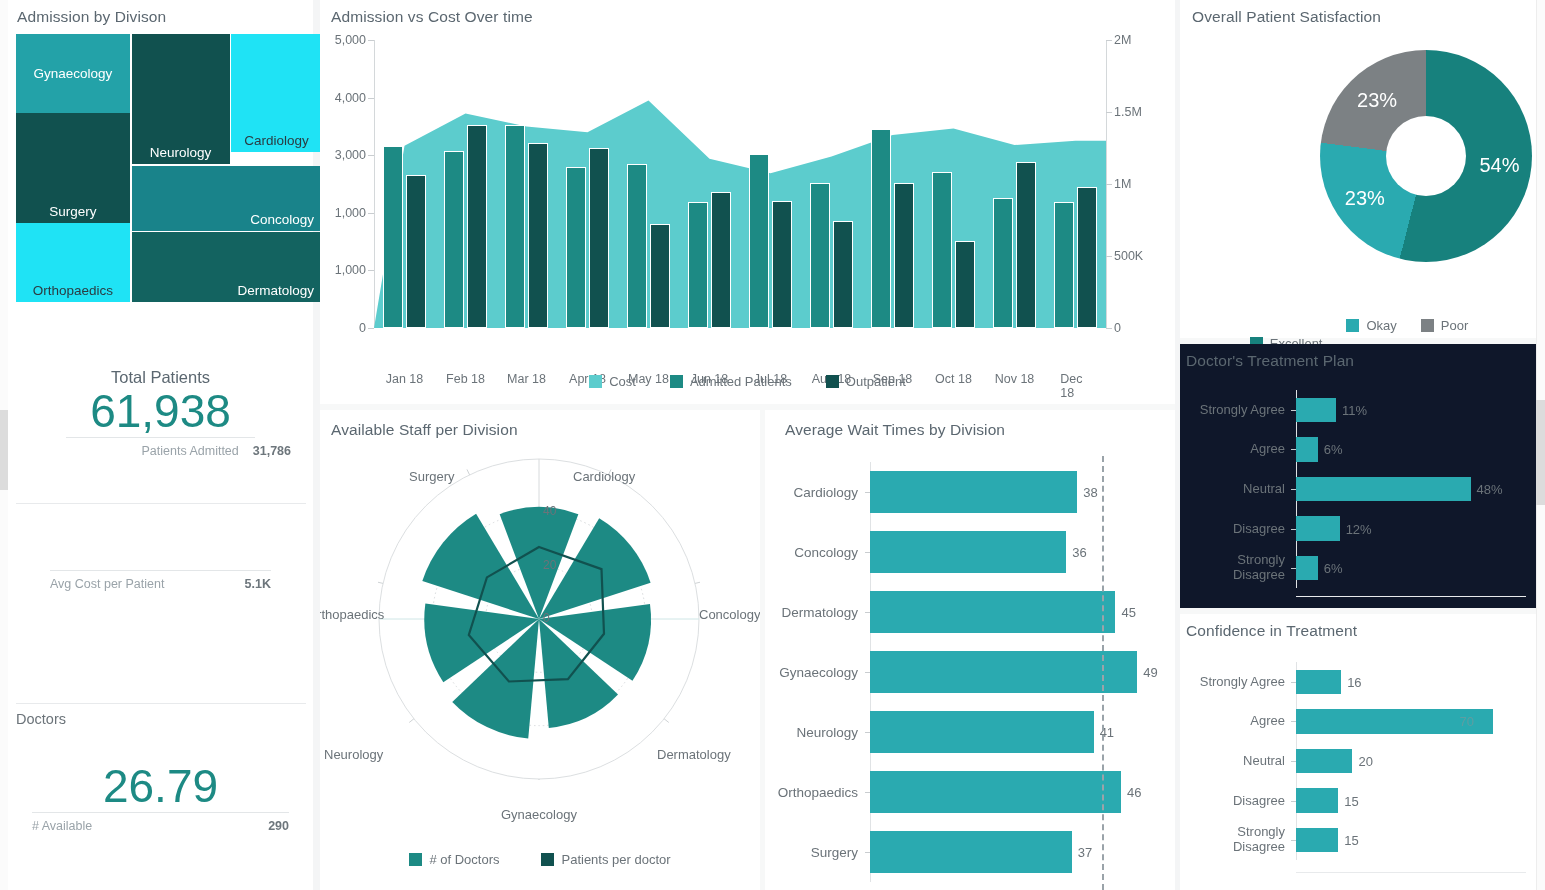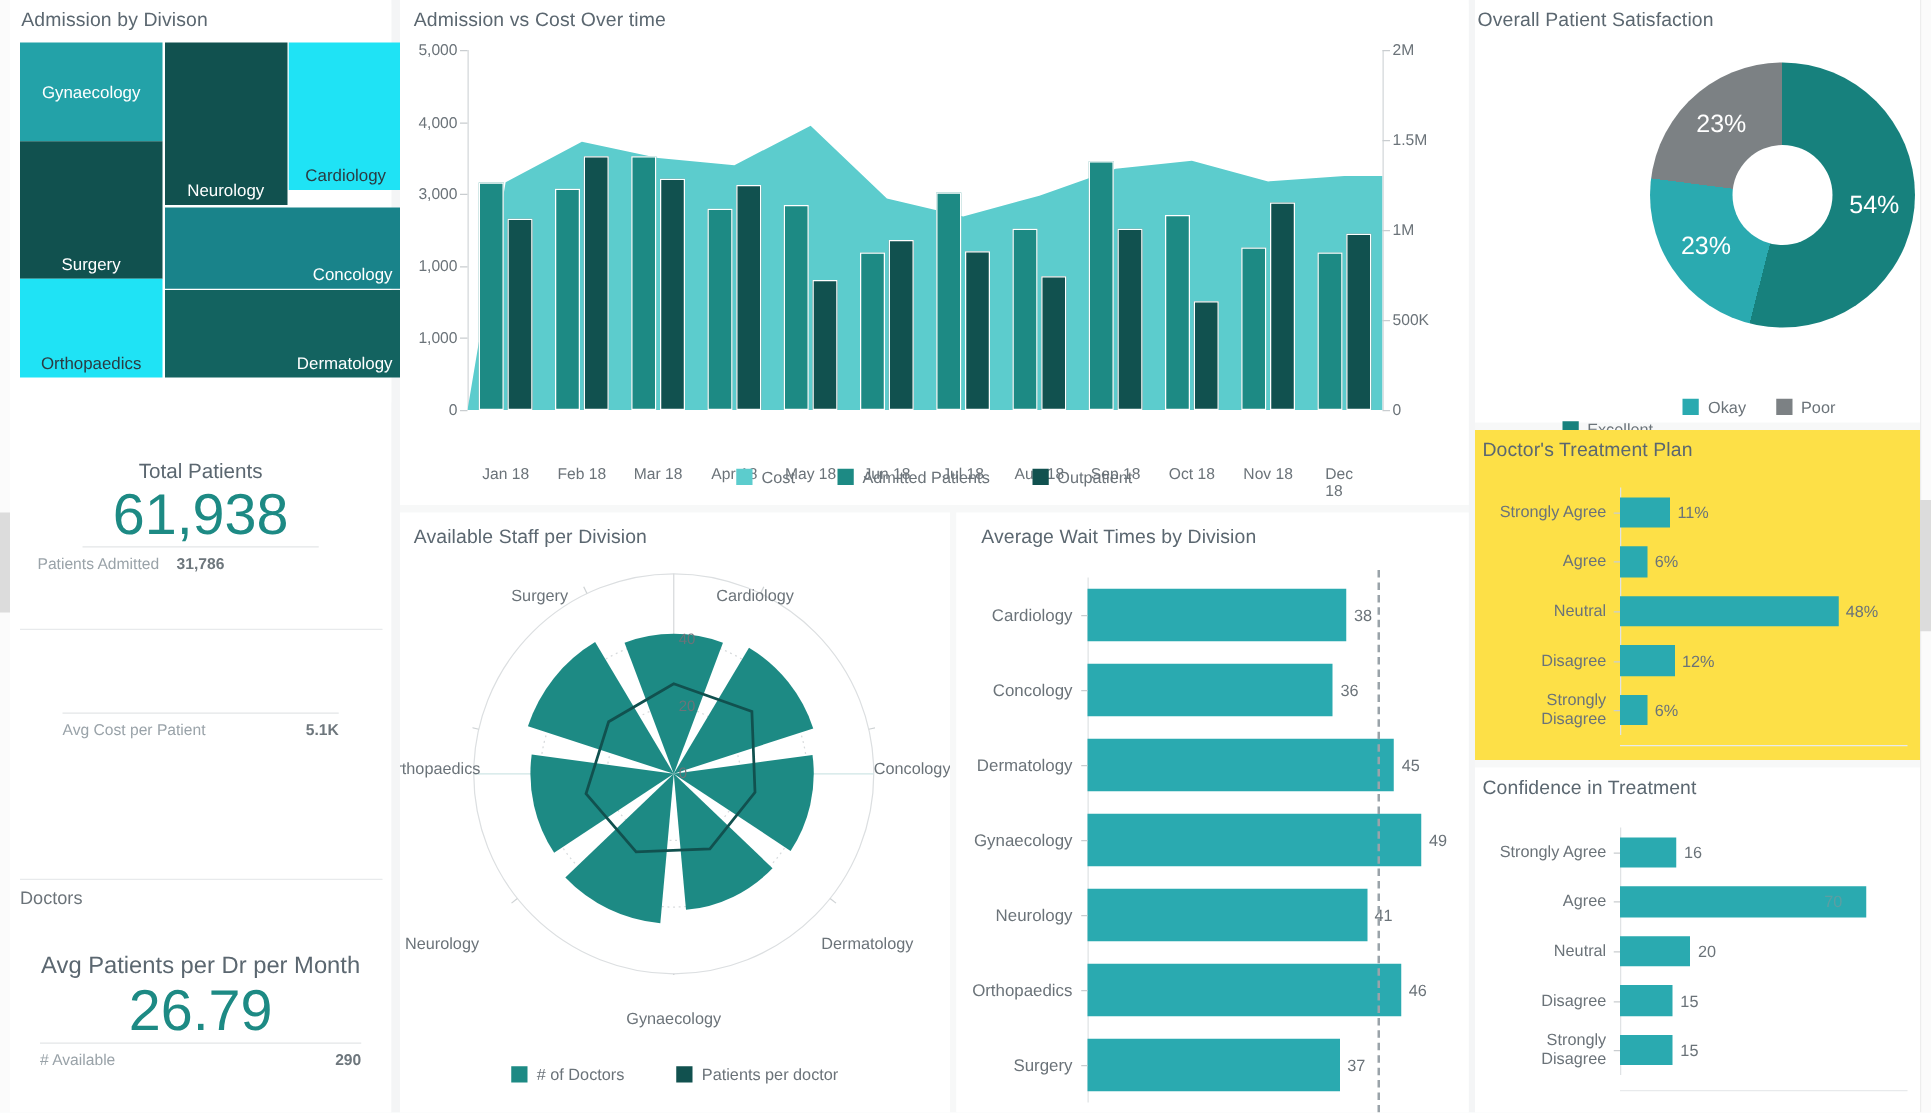--- a/index.html
+++ b/index.html
@@ -42,21 +42,21 @@
     padding-bottom: 4px;
     overflow: hidden;
     white-space: nowrap;
   }
 
   
   .kpi { position: absolute; left: 8px; width: 305px; text-align: center; }
   .kpi-label { font-size: 16.5px; color: #5b6770; }
   .kpi-value { font-size: 46px; color: #1d8a84; line-height: 1.05; font-weight: 400; }
   .kpi-rule { height:1px; background:#e3e6e8; margin: 2px 58px 6px 58px; }
-  .kpi-sub { display:flex; justify-content:flex-start; gap: 14px; font-size: 12.5px; color:#9aa3a9; padding: 0 22px;}
+  .kpi-sub { display:flex; justify-content:flex-end; gap: 14px; font-size: 12.5px; color:#9aa3a9; padding: 0 22px;}
   .kpi-sub b { color:#6d767c; font-weight:700; }
   .divider { position:absolute; left: 16px; width: 290px; height:1px; background:#e8eaec; }
 
   #doctors-head { position:absolute; left: 16px; top: 711px; font-size: 14.5px; color:#6b7379; }
 
   
   #combo-card { left: 320px; top: 0; width: 855px; height: 404px; background:#fff; }
   #combo-title { position:absolute; left: 11px; top: 8px; }
   #combo-plot {
     position: absolute; left: 54px; top: 40px; width: 732px; height: 288px;
@@ -90,27 +90,27 @@
   .wt-label { position:absolute; right: 100%; padding-right:12px; transform: translateY(-50%);
               font-size:13.5px; color:#6b7379; white-space:nowrap; }
   .wt-tick { position:absolute; right:100%; width:5px; height:1px; background:#c9cdd0; }
   .wt-bar { position:absolute; left:0; background:#2aaab0; }
   .wt-val { position:absolute; transform: translateY(-50%); font-size:13px; color:#6b7379; padding-left:6px;}
   .wt-axis { position:absolute; left:0; top:0; width:1px; background:#e0e3e5; }
   .wt-ref { position:absolute; width:0; border-left: 2.5px dashed #9aa3a9; }
 
   
   #donut-card { left: 1180px; top: 0; width: 358px; height: 338px; background:#fff; }
-  #donut-title { position:absolute; left: 2px; top: 8px; text-align: center; }
+  #donut-title { position:absolute; left: 12px; top: 8px; text-align: center; }
   #donut { position:absolute; left: 140px; top: 50px; width: 212px; height: 212px; border-radius:50%; }
   #donut-hole { position:absolute; left: 206px; top: 116px; width: 80px; height: 80px;
                 border-radius:50%; background:#fff; }
   .donut-lbl { position:absolute; color:#fff; font-size:20px; transform:translate(-50%,-50%); }
 
-  #plan-card { left: 1180px; top: 344px; width: 358px; height: 264px; background:#fde047; }
+  #plan-card { left: 1180px; top: 344px; width: 358px; height: 264px; background:#0f172a; }
   #plan-title { position:absolute; left: 6px; top: 8px; }
   #conf-card { left: 1180px; top: 614px; width: 358px; height: 276px; background:#fff; }
   #conf-title { position:absolute; left: 6px; top: 8px; }
   .sb-plot { position:absolute; }
   .sb-axis { position:absolute; left:0; top:0; width:1px; background:#e0e3e5; }
   .sb-label { position:absolute; right:100%; padding-right:11px; transform: translateY(-50%);
               font-size:13px; color:#6b7379; text-align:right; white-space:nowrap; line-height:1.15;}
   .sb-tick { position:absolute; right:100%; width:5px; height:1px; background:#c9cdd0; }
   .sb-bar { position:absolute; left:0; background:#2aaab0; }
   .sb-val { position:absolute; transform: translateY(-50%); font-size:13px; color:#6b7379; padding-left:6px; }
@@ -181,21 +181,20 @@
     <div class="kpi-sub" style="justify-content:space-between;padding:0 42px;">
       <span>Avg Cost per Patient</span>
       <b>5.1K</b>
     </div>
   </div>
   <div class="divider" style="top:703px;"></div>
 
   <div id="doctors-head">Doctors</div>
 
   <div class="kpi" style="top:762px;">
-    <div class="kpi-label" style="font-size:19px;">Avg Patients per Dr per Month</div>
     <div class="kpi-value">26.79</div>
     <div class="kpi-rule" style="margin-left:24px;margin-right:24px;"></div>
     <div class="kpi-sub" style="justify-content:space-between;padding:0 24px;">
       <span># Available</span>
       <b>290</b>
     </div>
   </div>
 
   <div class="card" id="combo-card">
     <div class="panel-title" id="combo-title">Admission vs Cost Over time</div>

